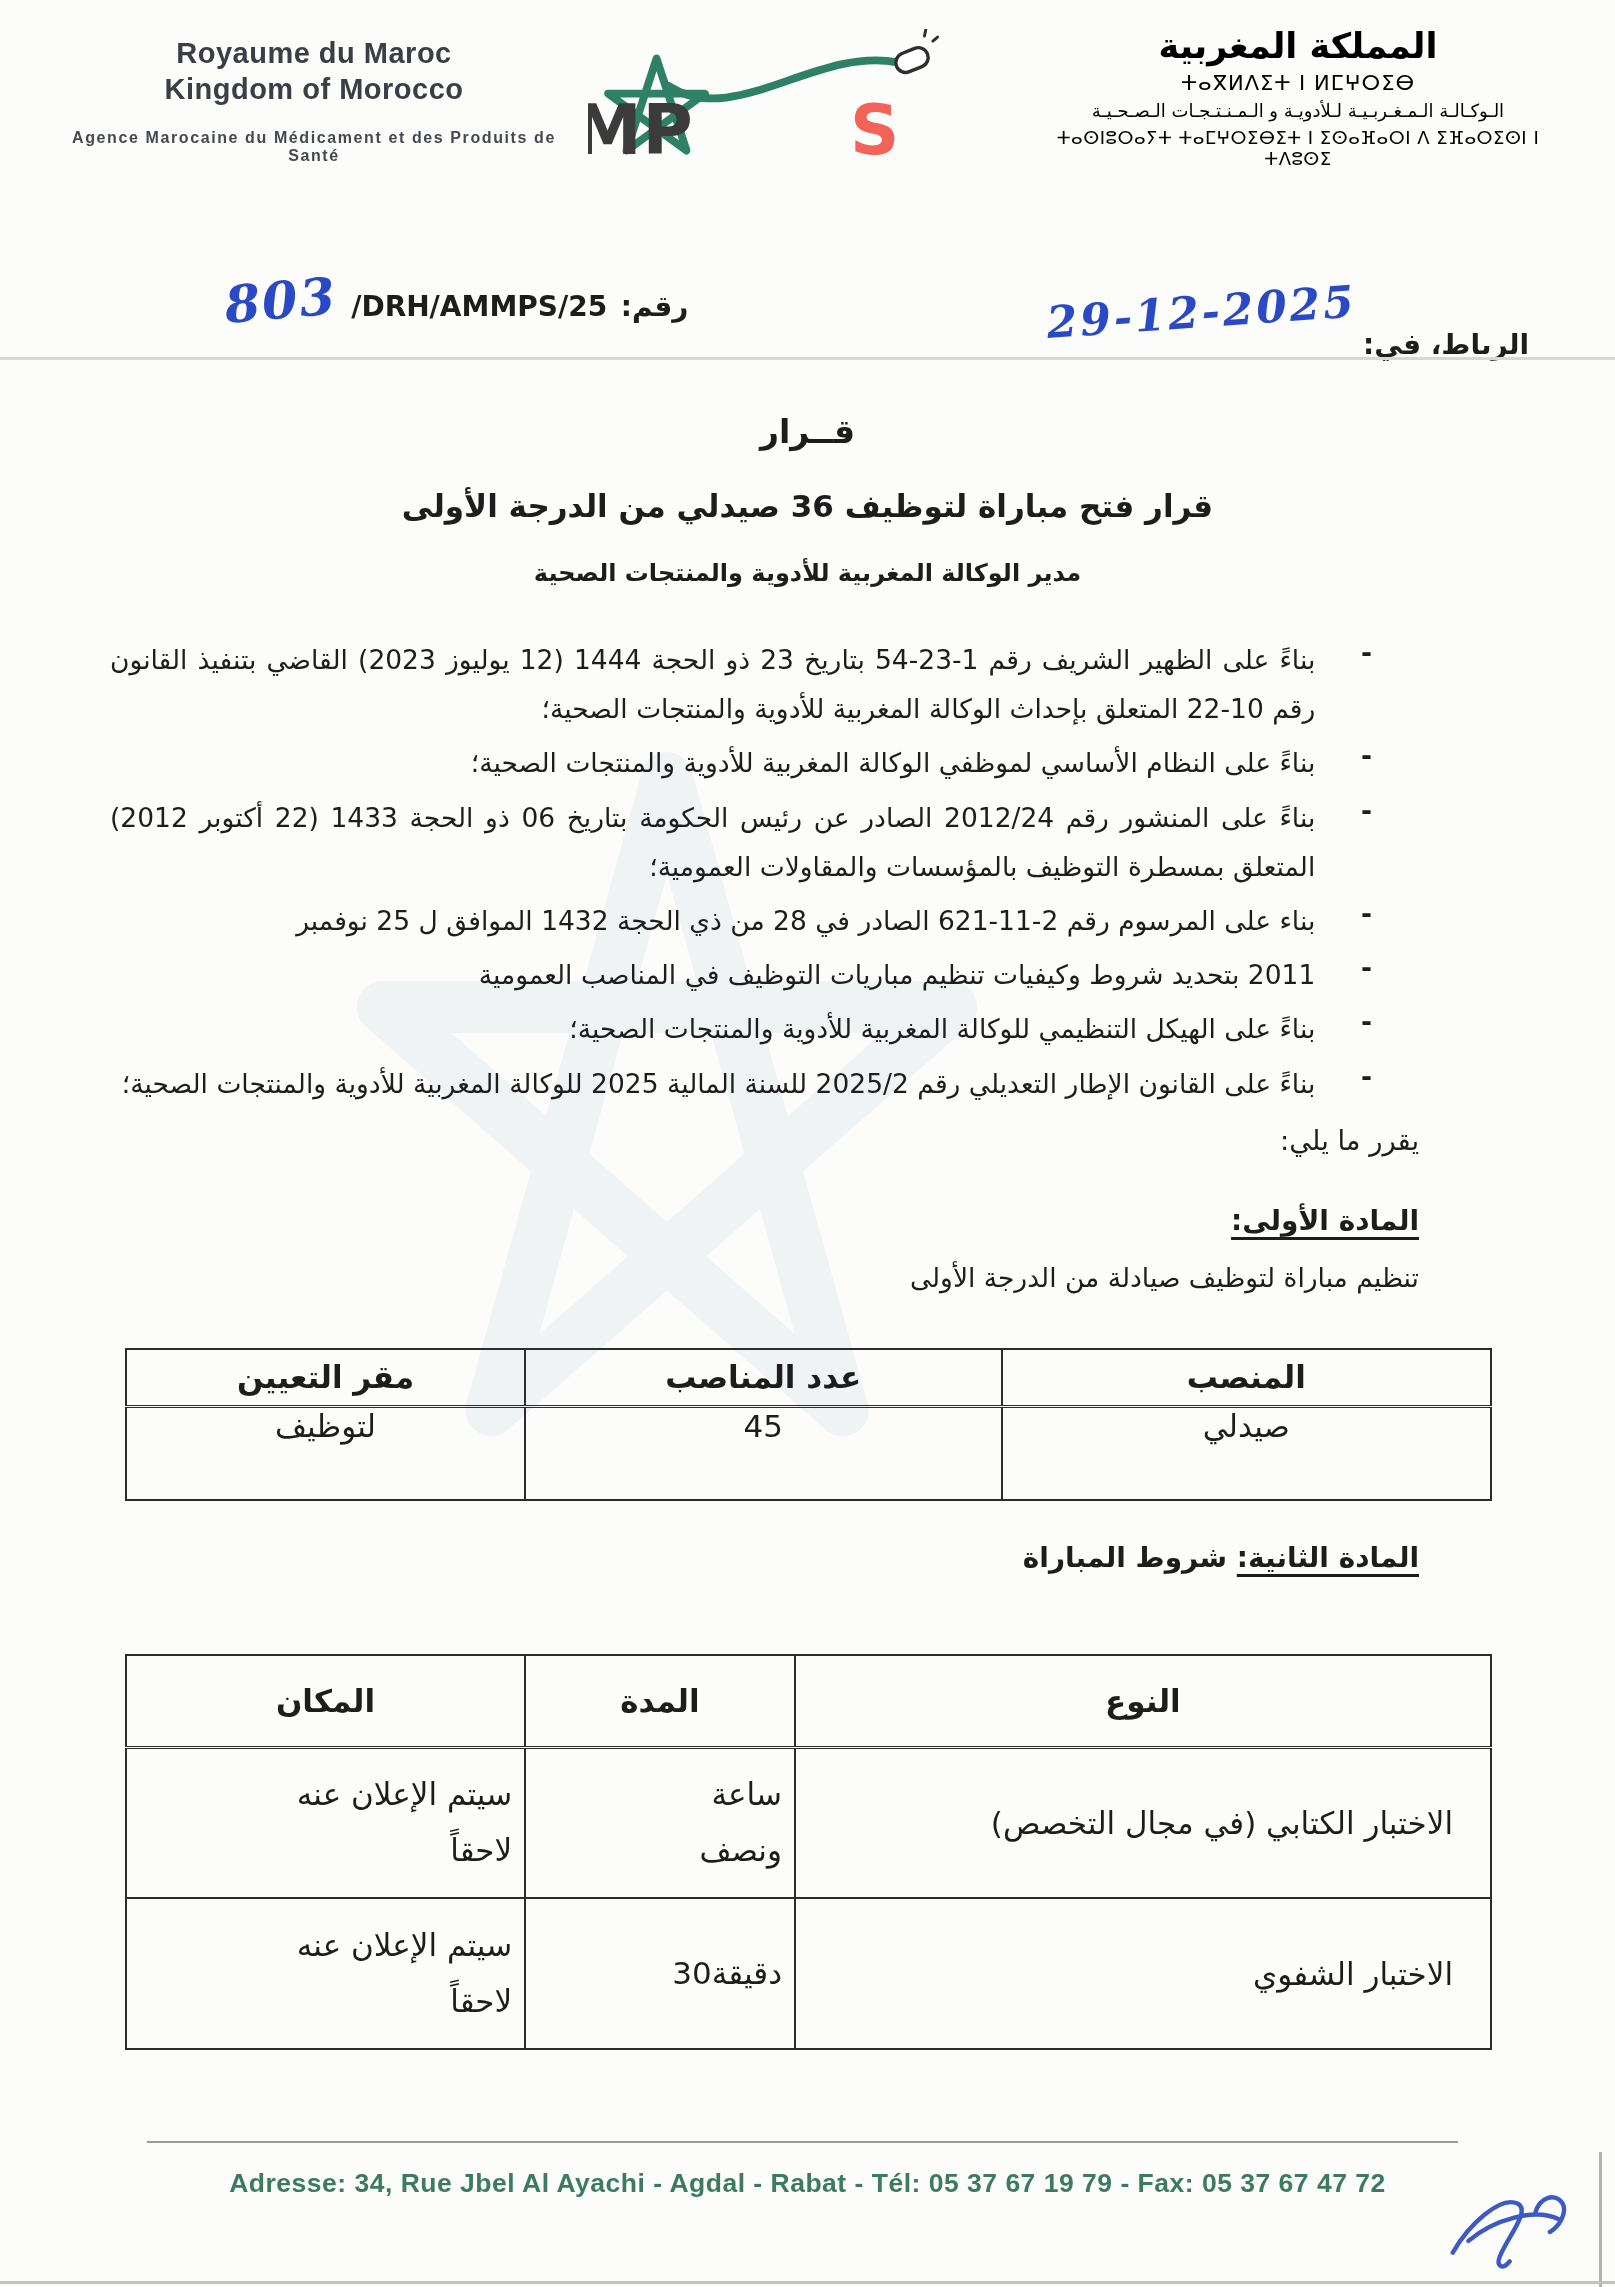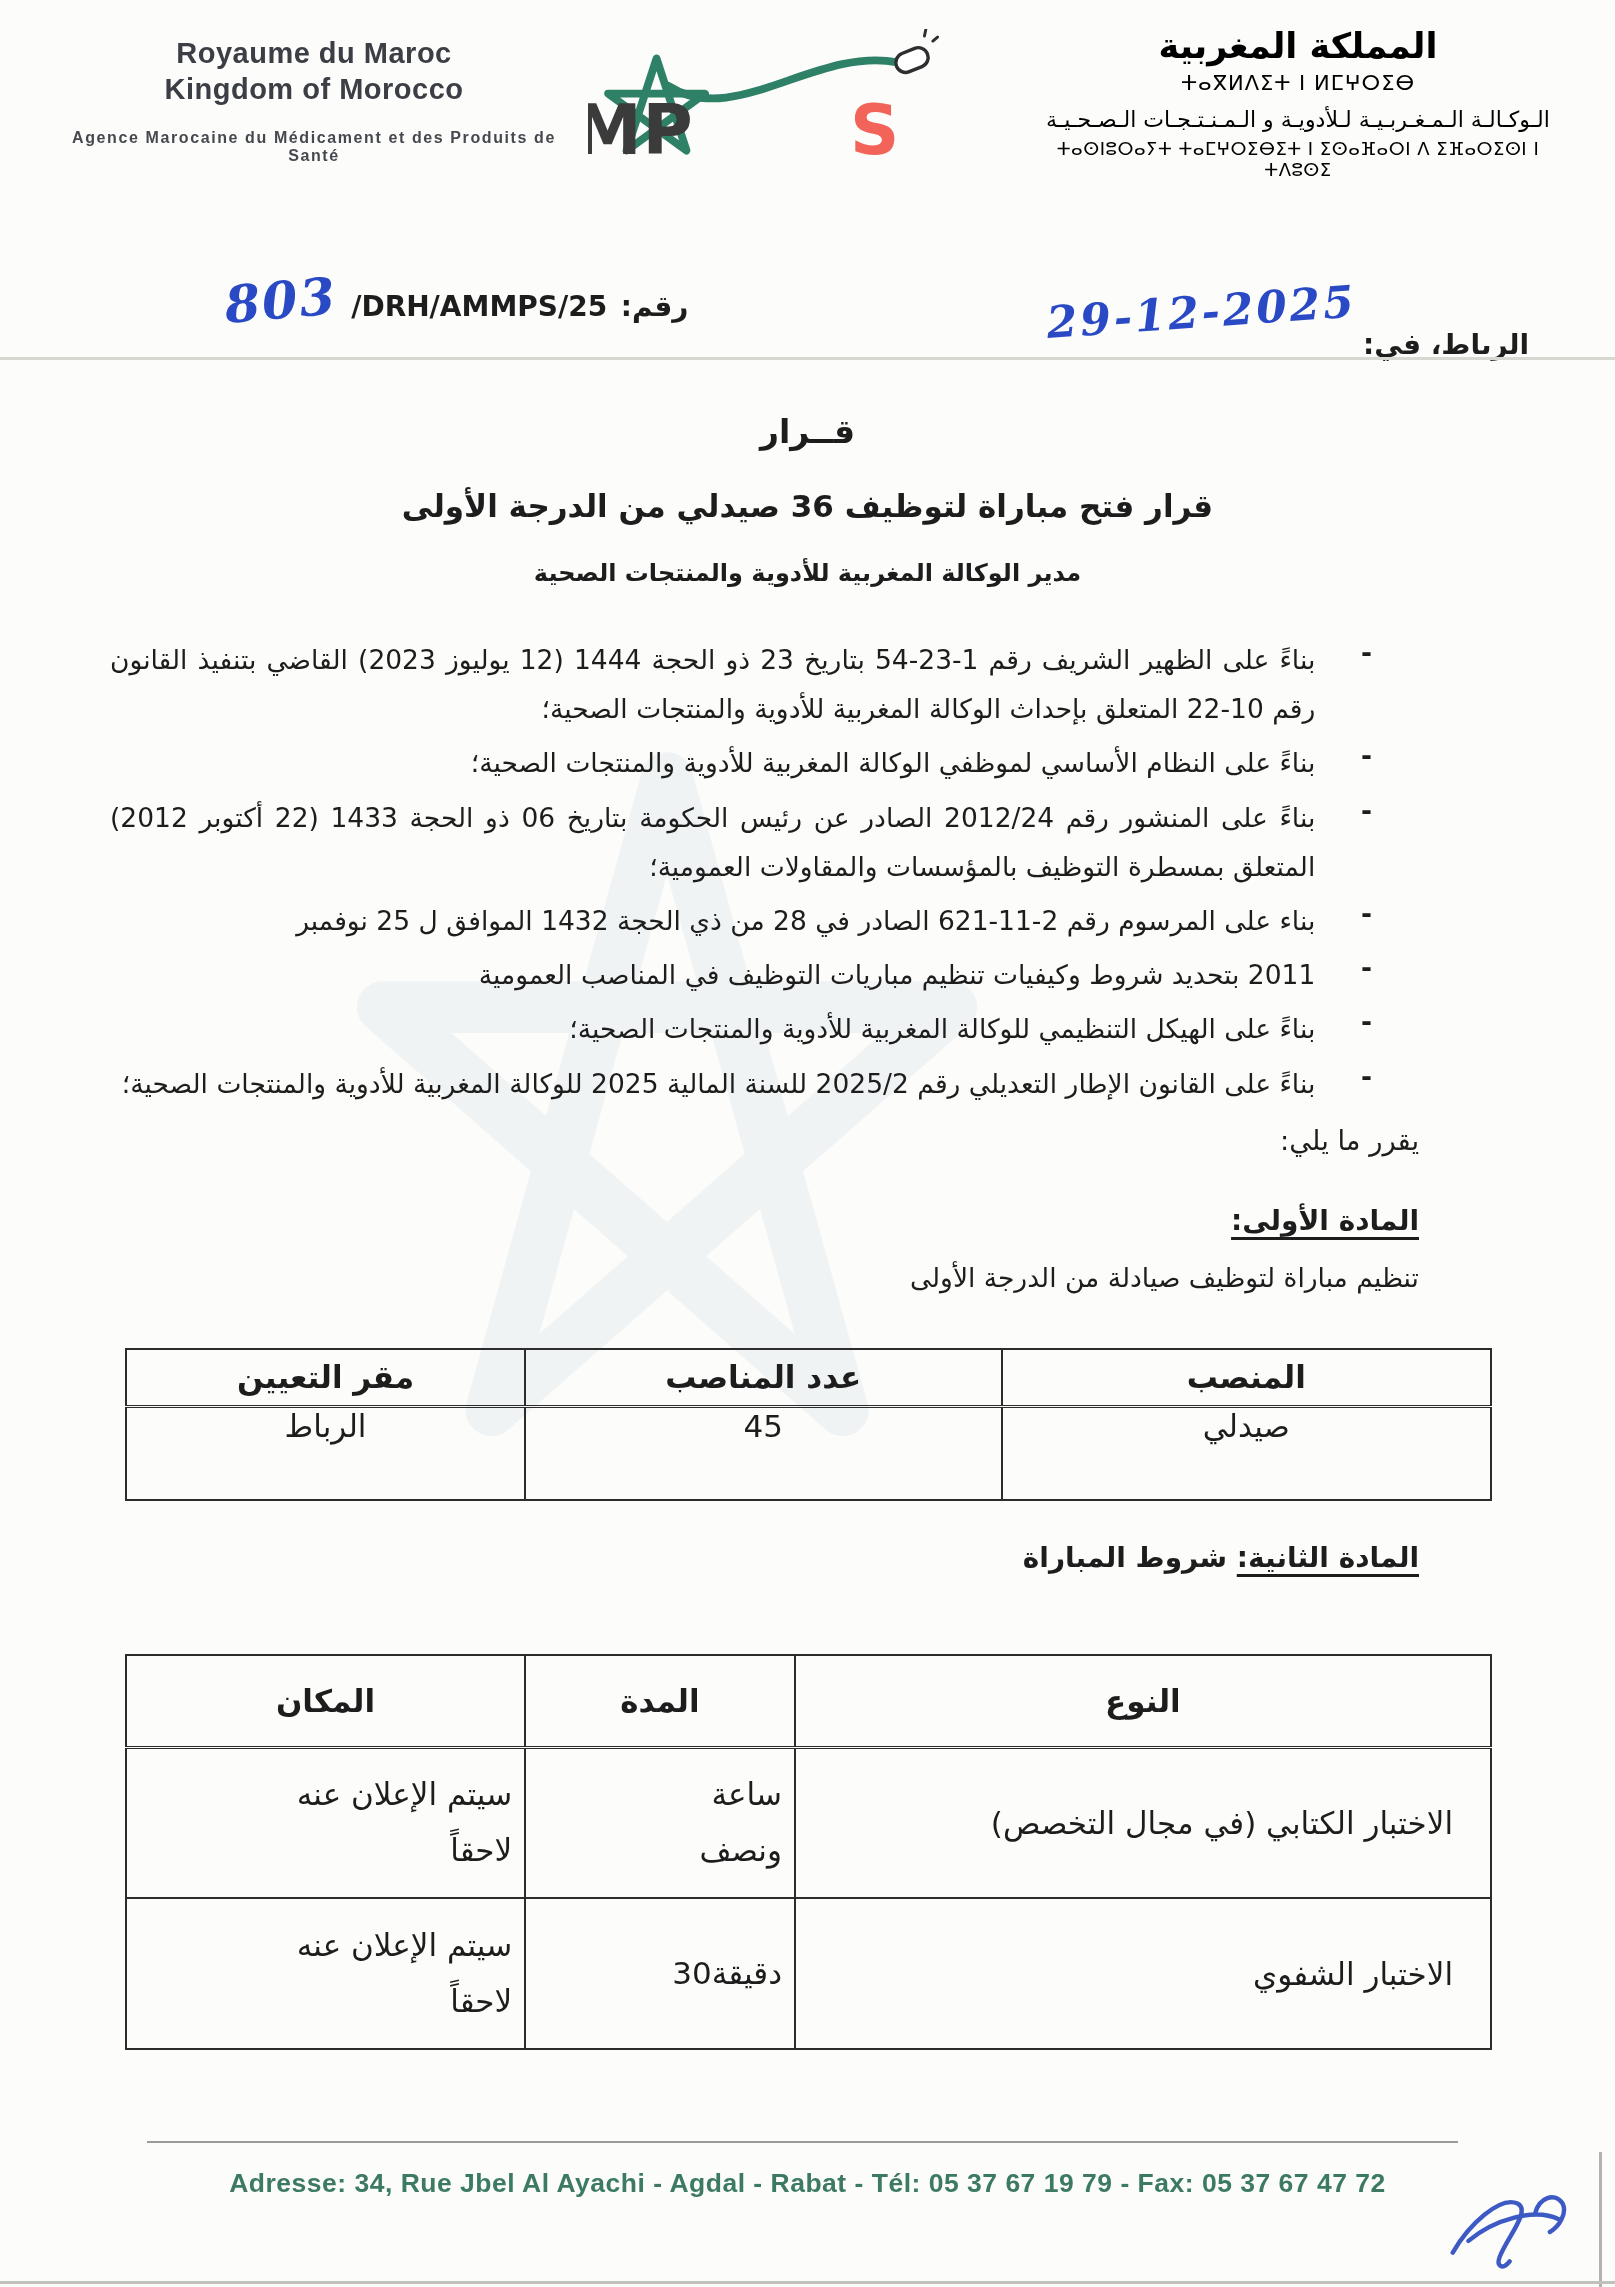--- a/index.html
+++ b/index.html
@@ -17,21 +17,21 @@
   .hdr-left .l1{font-size:29px;font-weight:bold;line-height:1.25;letter-spacing:0.5px;}
   .hdr-left .l2{font-size:29px;font-weight:bold;line-height:1.25;letter-spacing:0.5px;}
   .hdr-left .l3{margin-top:21.6px;font-size:16px;font-weight:bold;letter-spacing:1.6px;color:#45484e;}
   .hdr-left .l4{margin-top:5.9px;font-size:16px;font-weight:bold;letter-spacing:2.4px;color:#45484e;}
   .logo{position:absolute;top:29px;left:588px;width:421px;height:147px;}
   .hdr-right{
     position:absolute;top:25.5px;right:62px;width:510px;text-align:center;color:#000000;
   }
   .hdr-right .a1{font-size:35px;font-weight:bold;font-family:"DejaVu Sans",sans-serif;}
   .hdr-right .t1{font-size:21px;margin-top:5.9px;letter-spacing:1px;}
-  .hdr-right .a2{font-size:22px;margin-top:12px;}
+  .hdr-right .a2{font-size:18px;margin-top:5px;}
   .hdr-right .t2{font-size:18px;margin-top:5.9px;letter-spacing:0.5px;}
   
   .ref-row{position:absolute;top:276px;left:225px;display:flex;direction:rtl;align-items:center;gap:13.7px;}
   .ref-label{font-size:28px;font-weight:bold;}
   .ref-number{font-size:28px;font-weight:bold;}
   .ltr{direction:ltr;unicode-bidi:isolate;}
   .hand{color:#2a49c4;font-family:"DejaVu Serif",serif;font-style:italic;font-weight:bold;}
   .ref-hand{font-size:51px;transform:rotate(-5deg) translateY(-5.9px);letter-spacing:2px;}
   .date-row{position:absolute;top:282px;right:86px;display:flex;direction:rtl;align-items:center;gap:5.9px;}
   .date-label{font-size:28px;font-weight:bold;margin-top:46px;}
@@ -178,21 +178,21 @@
   <table class="doc t1">
     <tbody>
         <tr class="hd">
       <th style="width:36%">المنصب</th>
       <th style="width:35%">عدد المناصب</th>
       <th style="width:29%">مقر التعيين</th>
     </tr>
     <tr class="bd">
       <td>صيدلي</td>
       <td>45</td>
-      <td>الرباط</td>
+      <td>لتوظيف</td>
     </tr>
   </tbody>
     </table>
 
   <div class="art2-head"><span class="u">المادة الثانية:</span><span> شروط المباراة</span></div>
 
   <table class="doc t2">
     <tbody>
         <tr class="hd">
       <th style="width:52%">النوع</th>

